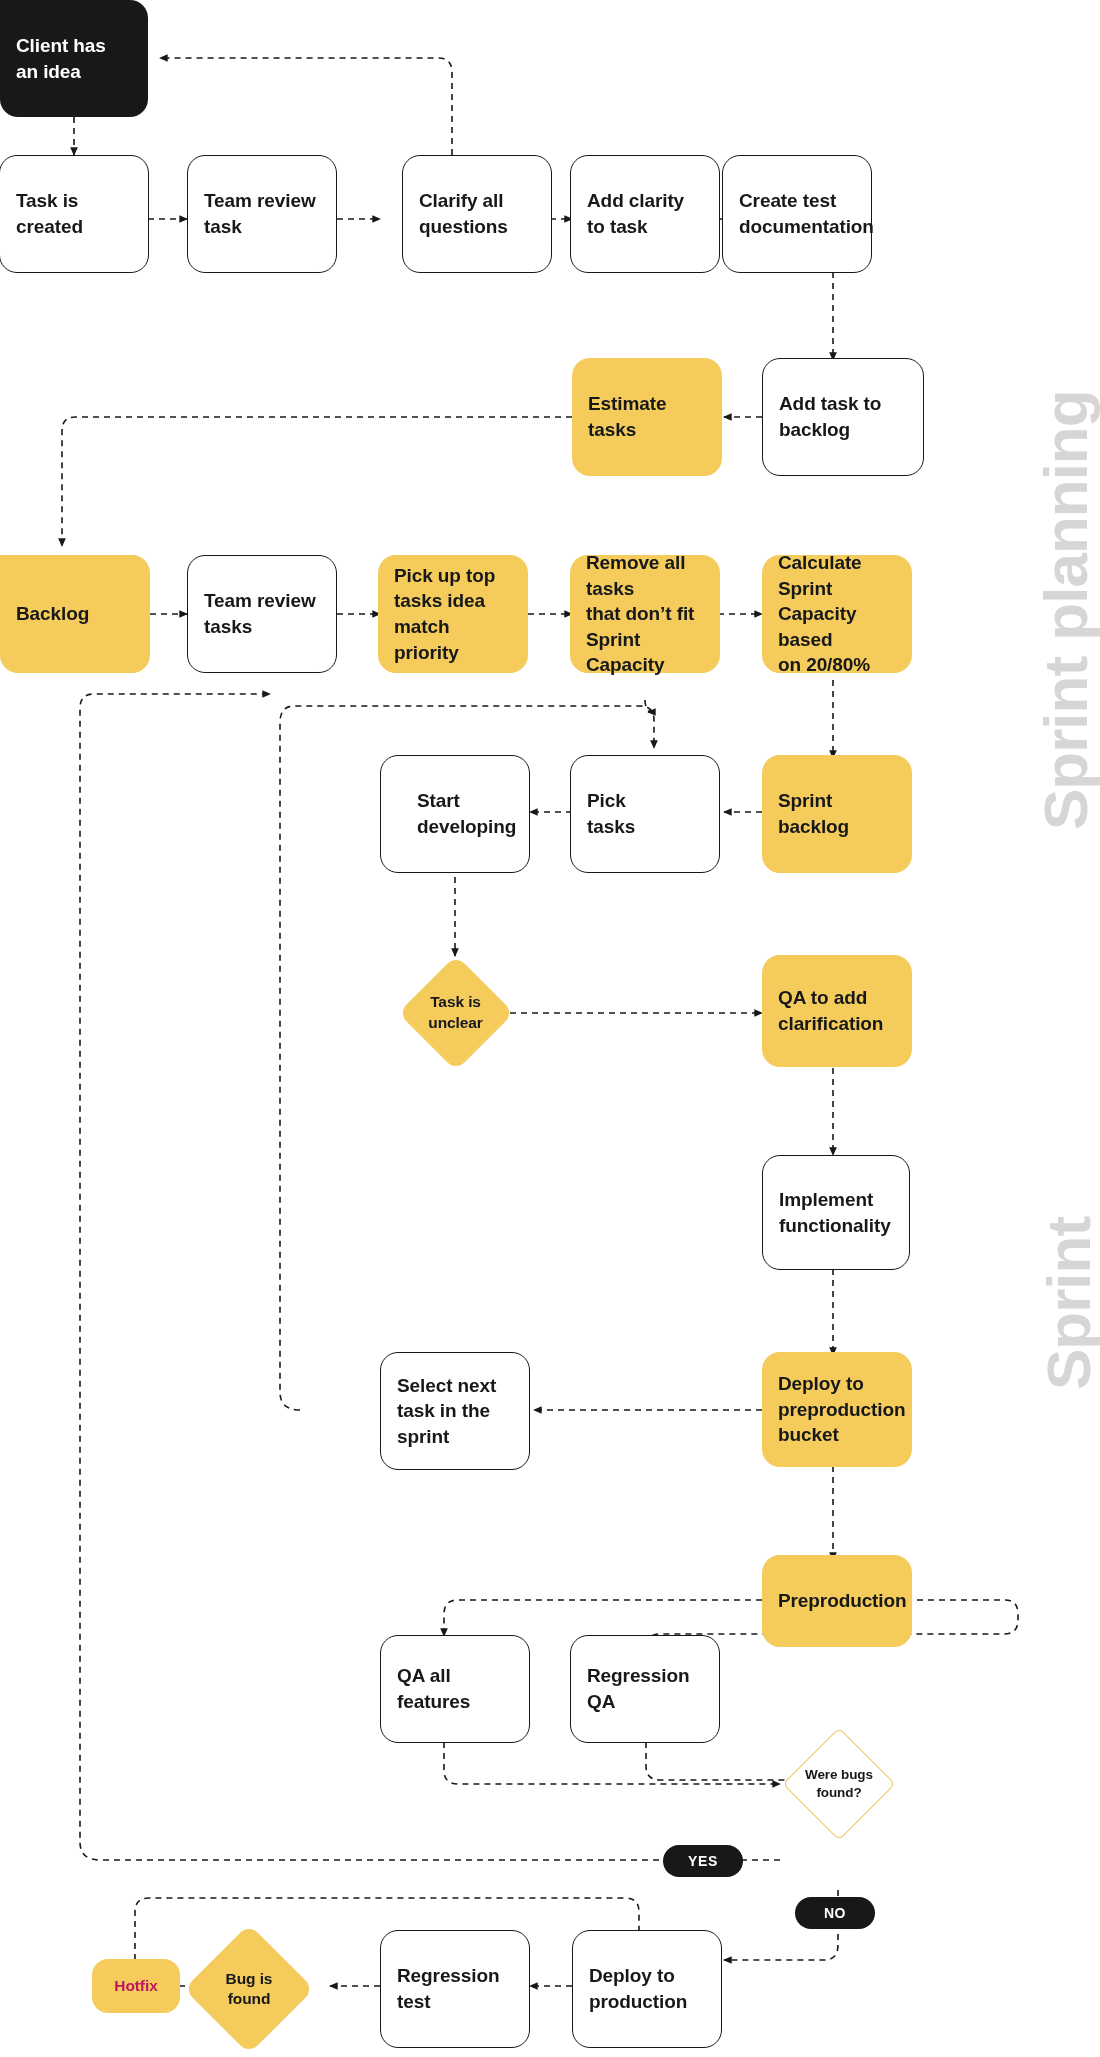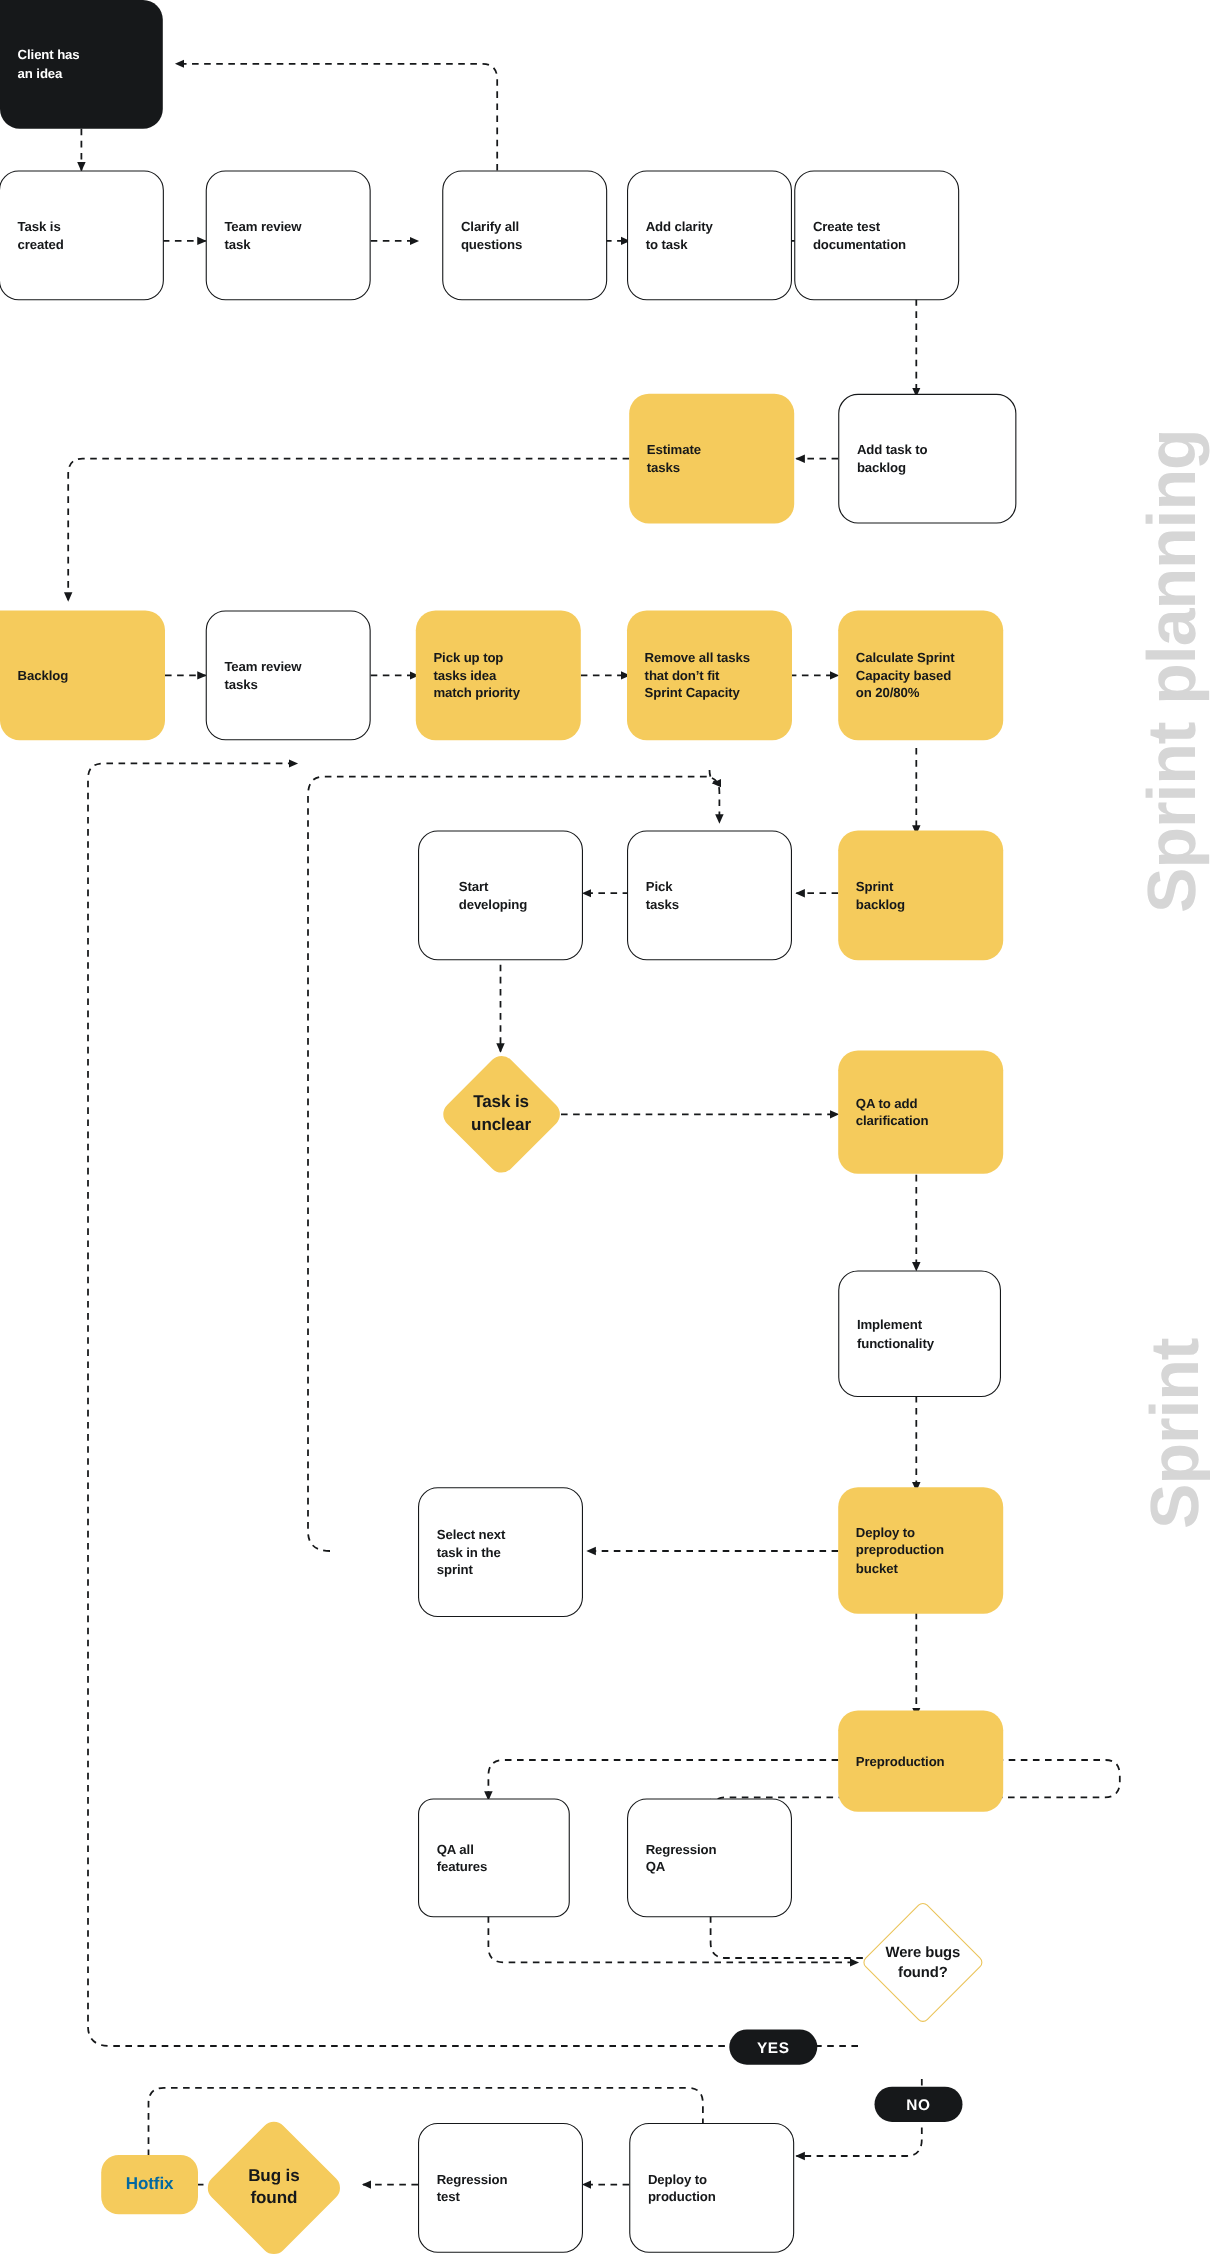--- a/index.html
+++ b/index.html
@@ -26,21 +26,21 @@
     height: 2057px;
     pointer-events: none;
   }
   .node {
     position: absolute;
     box-sizing: border-box;
     display: flex;
     align-items: center;
     justify-content: flex-start;
     padding: 0 16px;
-    font-size: 12px;
+    font-size: 19px;
     font-weight: 700;
     line-height: 1.35;
     letter-spacing: -0.1px;
     color: #16181a;
   }
   .node.rect {
     border-radius: 18px;
   }
   .node.outline {
     background: #ffffff;
@@ -104,21 +104,21 @@
     justify-content: center;
     background: #16181a;
     color: #ffffff;
     border-radius: 999px;
     font-size: 14px;
     font-weight: 700;
     letter-spacing: 0.6px;
   }
   .pill.soft {
     background: #F5CB5C;
-    color: #0369a1;
+    color: #be185d;
     border-radius: 18px;
     font-size: 15.5px;
     letter-spacing: -0.1px;
   }
   
   .watermark {
     position: absolute;
     color: #D6D6D6;
     font-weight: 700;
     letter-spacing: -1px;
@@ -324,21 +324,21 @@
   <div class="node rect outline" style="left:380px; top:1352px; width:150px; height:118px;">
     <span class="txt">Select next
 task in the
 sprint</span>
   </div>
 
   <div class="node rect filled" style="left:762px; top:1555px; width:150px; height:92px;">
     <span class="txt">Preproduction</span>
   </div>
 
-  <div class="node rect outline" style="left:380px; top:1635px; width:138px; height:108px;border-radius:14px;">
+  <div class="node rect outline" style="left:380px; top:1635px; width:150px; height:108px;">
     <span class="txt">QA all
 features</span>
   </div>
 
   <div class="node rect outline" style="left:570px; top:1635px; width:150px; height:108px;">
     <span class="txt">Regression
 QA</span>
   </div>
 
   <div class="diamond outlinesoft small" style="left:780px; top:1725px; width:118px; height:118px;">

